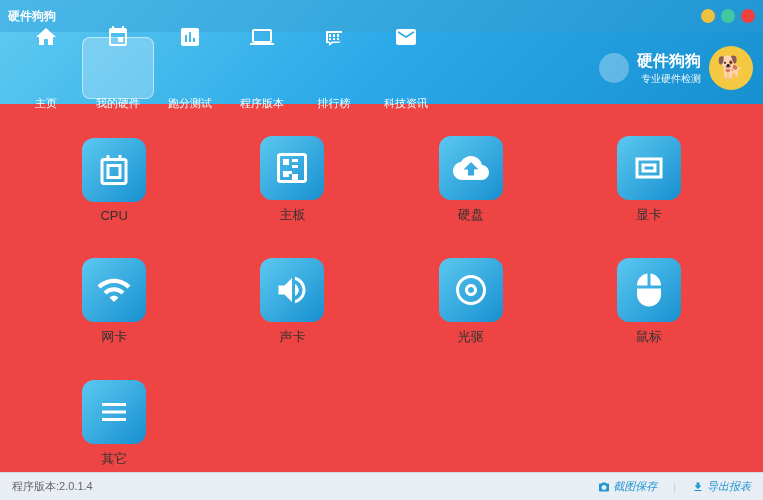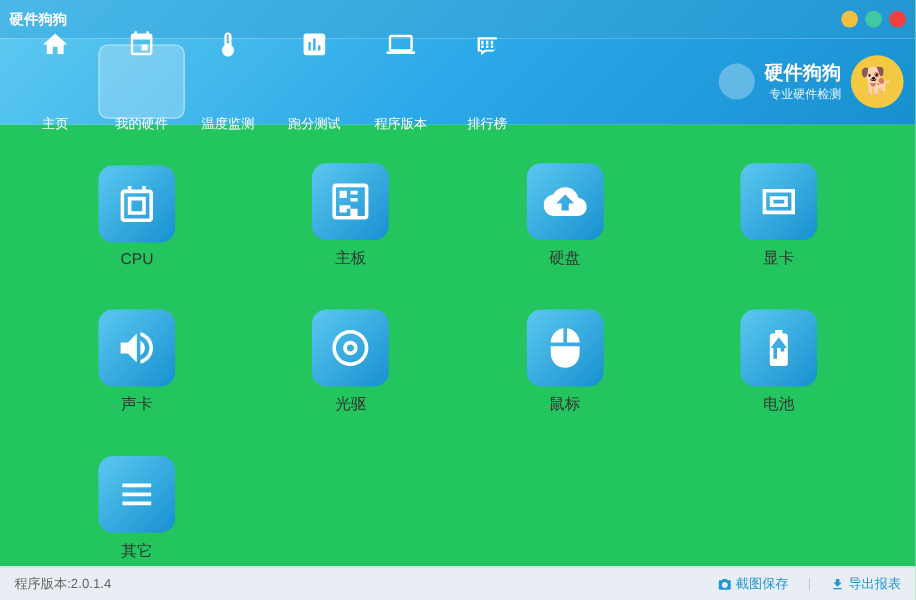--- a/index.html
+++ b/index.html
@@ -113,21 +113,21 @@
     .avatar-circle {
       width: 30px;
       height: 30px;
       background: rgba(255,255,255,0.3);
       border-radius: 50%;
       margin-left: 8px;
     }
 
     
     .main-content {
-      background: #22c55e;
+      background: #ef4444;
       height: calc(500px - 32px - 72px - 28px);
       padding: 20px 30px;
       display: flex;
       flex-direction: column;
       gap: 10px;
     }
 
     .hardware-grid {
       display: grid;
       grid-template-columns: repeat(4, 1fr);
@@ -184,20 +184,21 @@
       gap: 16px;
       align-items: center;
     }
     .bottom-btn {
       font-size: 11px;
       color: #2196d3;
       cursor: pointer;
       display: flex;
       align-items: center;
       gap: 3px;
+      font-style: italic;
     }
     .bottom-divider {
       color: #ccc;
       font-size: 11px;
     }
   </style>
 </head>
 <body>
 
 <div class="title-bar">
@@ -222,28 +223,20 @@
 
   <div class="nav-item active">
     <span class="nav-icon">
       <svg width="24" height="24" viewBox="0 0 24 24" fill="white">
           <path d="M17 12h-5v5h5v-5zM16 1v2H8V1H6v2H5c-1.11 0-1.99.9-1.99 2L3 19c0 1.1.89 2 2 2h14c1.1 0 2-.9 2-2V5c0-1.1-.9-2-2-2h-1V1h-2zm3 18H5V8h14v11z"></path>
         </svg>
     </span>
     <span class="nav-label">我的硬件</span>
   </div>
 
-  <div class="nav-item">
-    <span class="nav-icon">
-      <svg width="24" height="24" viewBox="0 0 24 24" fill="white">
-          <path d="M15 13V5c0-1.66-1.34-3-3-3S9 3.34 9 5v8c-1.21.91-2 2.37-2 4 0 2.76 2.24 5 5 5s5-2.24 5-5c0-1.63-.79-3.09-2-4zm-4-8c0-.55.45-1 1-1s1 .45 1 1h-1v1h1v2h-1v1h1v2h-2V5z"></path>
-        </svg>
-    </span>
-    <span class="nav-label">温度监测</span>
-  </div>
 
   <div class="nav-item">
     <span class="nav-icon">
       <svg width="24" height="24" viewBox="0 0 24 24" fill="white">
           <path d="M19 3H5c-1.1 0-2 .9-2 2v14c0 1.1.9 2 2 2h14c1.1 0 2-.9 2-2V5c0-1.1-.9-2-2-2zM9 17H7v-7h2v7zm4 0h-2V7h2v10zm4 0h-2v-4h2v4z"></path>
         </svg>
     </span>
     <span class="nav-label">跑分测试</span>
   </div>
 
@@ -258,20 +251,28 @@
 
   <div class="nav-item">
     <span class="nav-icon">
       <svg width="24" height="24" viewBox="0 0 24 24" fill="white">
           <path d="M4 18h3v3l4-3h6l3-3V6H4v12zm16-9v6l-2 1.5H9.83L8 18v-1.5H6V8h14zm-9 4h2v2h-2v-2zm0-4h2v3h-2V9zm4 4h2v2h-2v-2zm0-4h2v3h-2V9zm-8 4h2v2H7v-2zm0-4h2v3H7V9z"></path>
         </svg>
     </span>
     <span class="nav-label">排行榜</span>
   </div>
 
+  <div class="nav-item">
+    <span class="nav-icon">
+      <svg width="24" height="24" viewBox="0 0 24 24" fill="white">
+          <path d="M20 4H4c-1.1 0-1.99.9-1.99 2L2 18c0 1.1.9 2 2 2h16c1.1 0 2-.9 2-2V6c0-1.1-.9-2-2-2zm0 4l-8 5-8-5V6l8 5 8-5v2z"></path>
+        </svg>
+    </span>
+    <span class="nav-label">科技资讯</span>
+  </div>
 
   <div class="brand-area">
     <div class="avatar-circle"></div>
     <div class="brand-text">
       <span class="brand-name">硬件狗狗</span>
       <span class="brand-sub">专业硬件检测</span>
     </div>
     <div class="brand-logo">🐕</div>
   </div>
 </div>
@@ -311,20 +312,28 @@
     <div class="hardware-item">
       <div class="hw-icon">
         <svg viewBox="0 0 24 24" fill="white" width="36" height="36">
             <path d="M3 5v14h18V5H3zm16 12H5V7h14v10zm-2-8H7v6h10V9zm-2 4H9v-2h6v2z"></path>
           </svg>
       </div>
       <span class="hw-label">显卡</span>
     </div>
 
 
+    <div class="hardware-item">
+      <div class="hw-icon">
+        <svg viewBox="0 0 24 24" fill="white" width="36" height="36">
+            <path d="M1 9l2 2c4.97-4.97 13.03-4.97 18 0l2-2C16.93 2.93 7.08 2.93 1 9zm8 8l3 3 3-3c-1.65-1.66-4.34-1.66-6 0zm-4-4l2 2c2.76-2.76 7.24-2.76 10 0l2-2C15.14 9.14 8.87 9.14 5 13z"></path>
+          </svg>
+      </div>
+      <span class="hw-label">网卡</span>
+    </div>
 
     <div class="hardware-item">
       <div class="hw-icon">
         <svg viewBox="0 0 24 24" fill="white" width="36" height="36">
             <path d="M3 9v6h4l5 5V4L7 9H3zm13.5 3c0-1.77-1.02-3.29-2.5-4.03v8.05c1.48-.73 2.5-2.25 2.5-4.02zM14 3.23v2.06c2.89.86 5 3.54 5 6.71s-2.11 5.85-5 6.71v2.06c4.01-.91 7-4.49 7-8.77s-2.99-7.86-7-8.77z"></path>
           </svg>
       </div>
       <span class="hw-label">声卡</span>
     </div>
 
@@ -339,28 +348,20 @@
 
     <div class="hardware-item">
       <div class="hw-icon">
         <svg viewBox="0 0 24 24" fill="white" width="36" height="36">
             <path d="M13 1.07V9h7c0-4.08-3.05-7.44-7-7.93zM4 15c0 4.42 3.58 8 8 8s8-3.58 8-8v-4H4v4zm7-13.93C7.05 1.56 4 4.92 4 9h7V1.07z"></path>
           </svg>
       </div>
       <span class="hw-label">鼠标</span>
     </div>
 
-    <div class="hardware-item">
-      <div class="hw-icon">
-        <svg viewBox="0 0 24 24" fill="white" width="36" height="36">
-            <path d="M15.67 4H14V2h-4v2H8.33C7.6 4 7 4.6 7 5.33v15.33C7 21.4 7.6 22 8.33 22h7.33c.74 0 1.34-.6 1.34-1.33V5.33C17 4.6 16.4 4 15.67 4zm-2.67 8h-2v6H9v-6H7.5L12 6l4.5 6H15v2h-2v-2z"></path>
-          </svg>
-      </div>
-      <span class="hw-label">电池</span>
-    </div>
 
     <div class="hardware-item">
       <div class="hw-icon">
         <svg viewBox="0 0 24 24" fill="white" width="36" height="36">
             <path d="M4 6h16v2H4zm0 5h16v2H4zm0 5h16v2H4z"></path>
           </svg>
       </div>
       <span class="hw-label">其它</span>
     </div>
 

